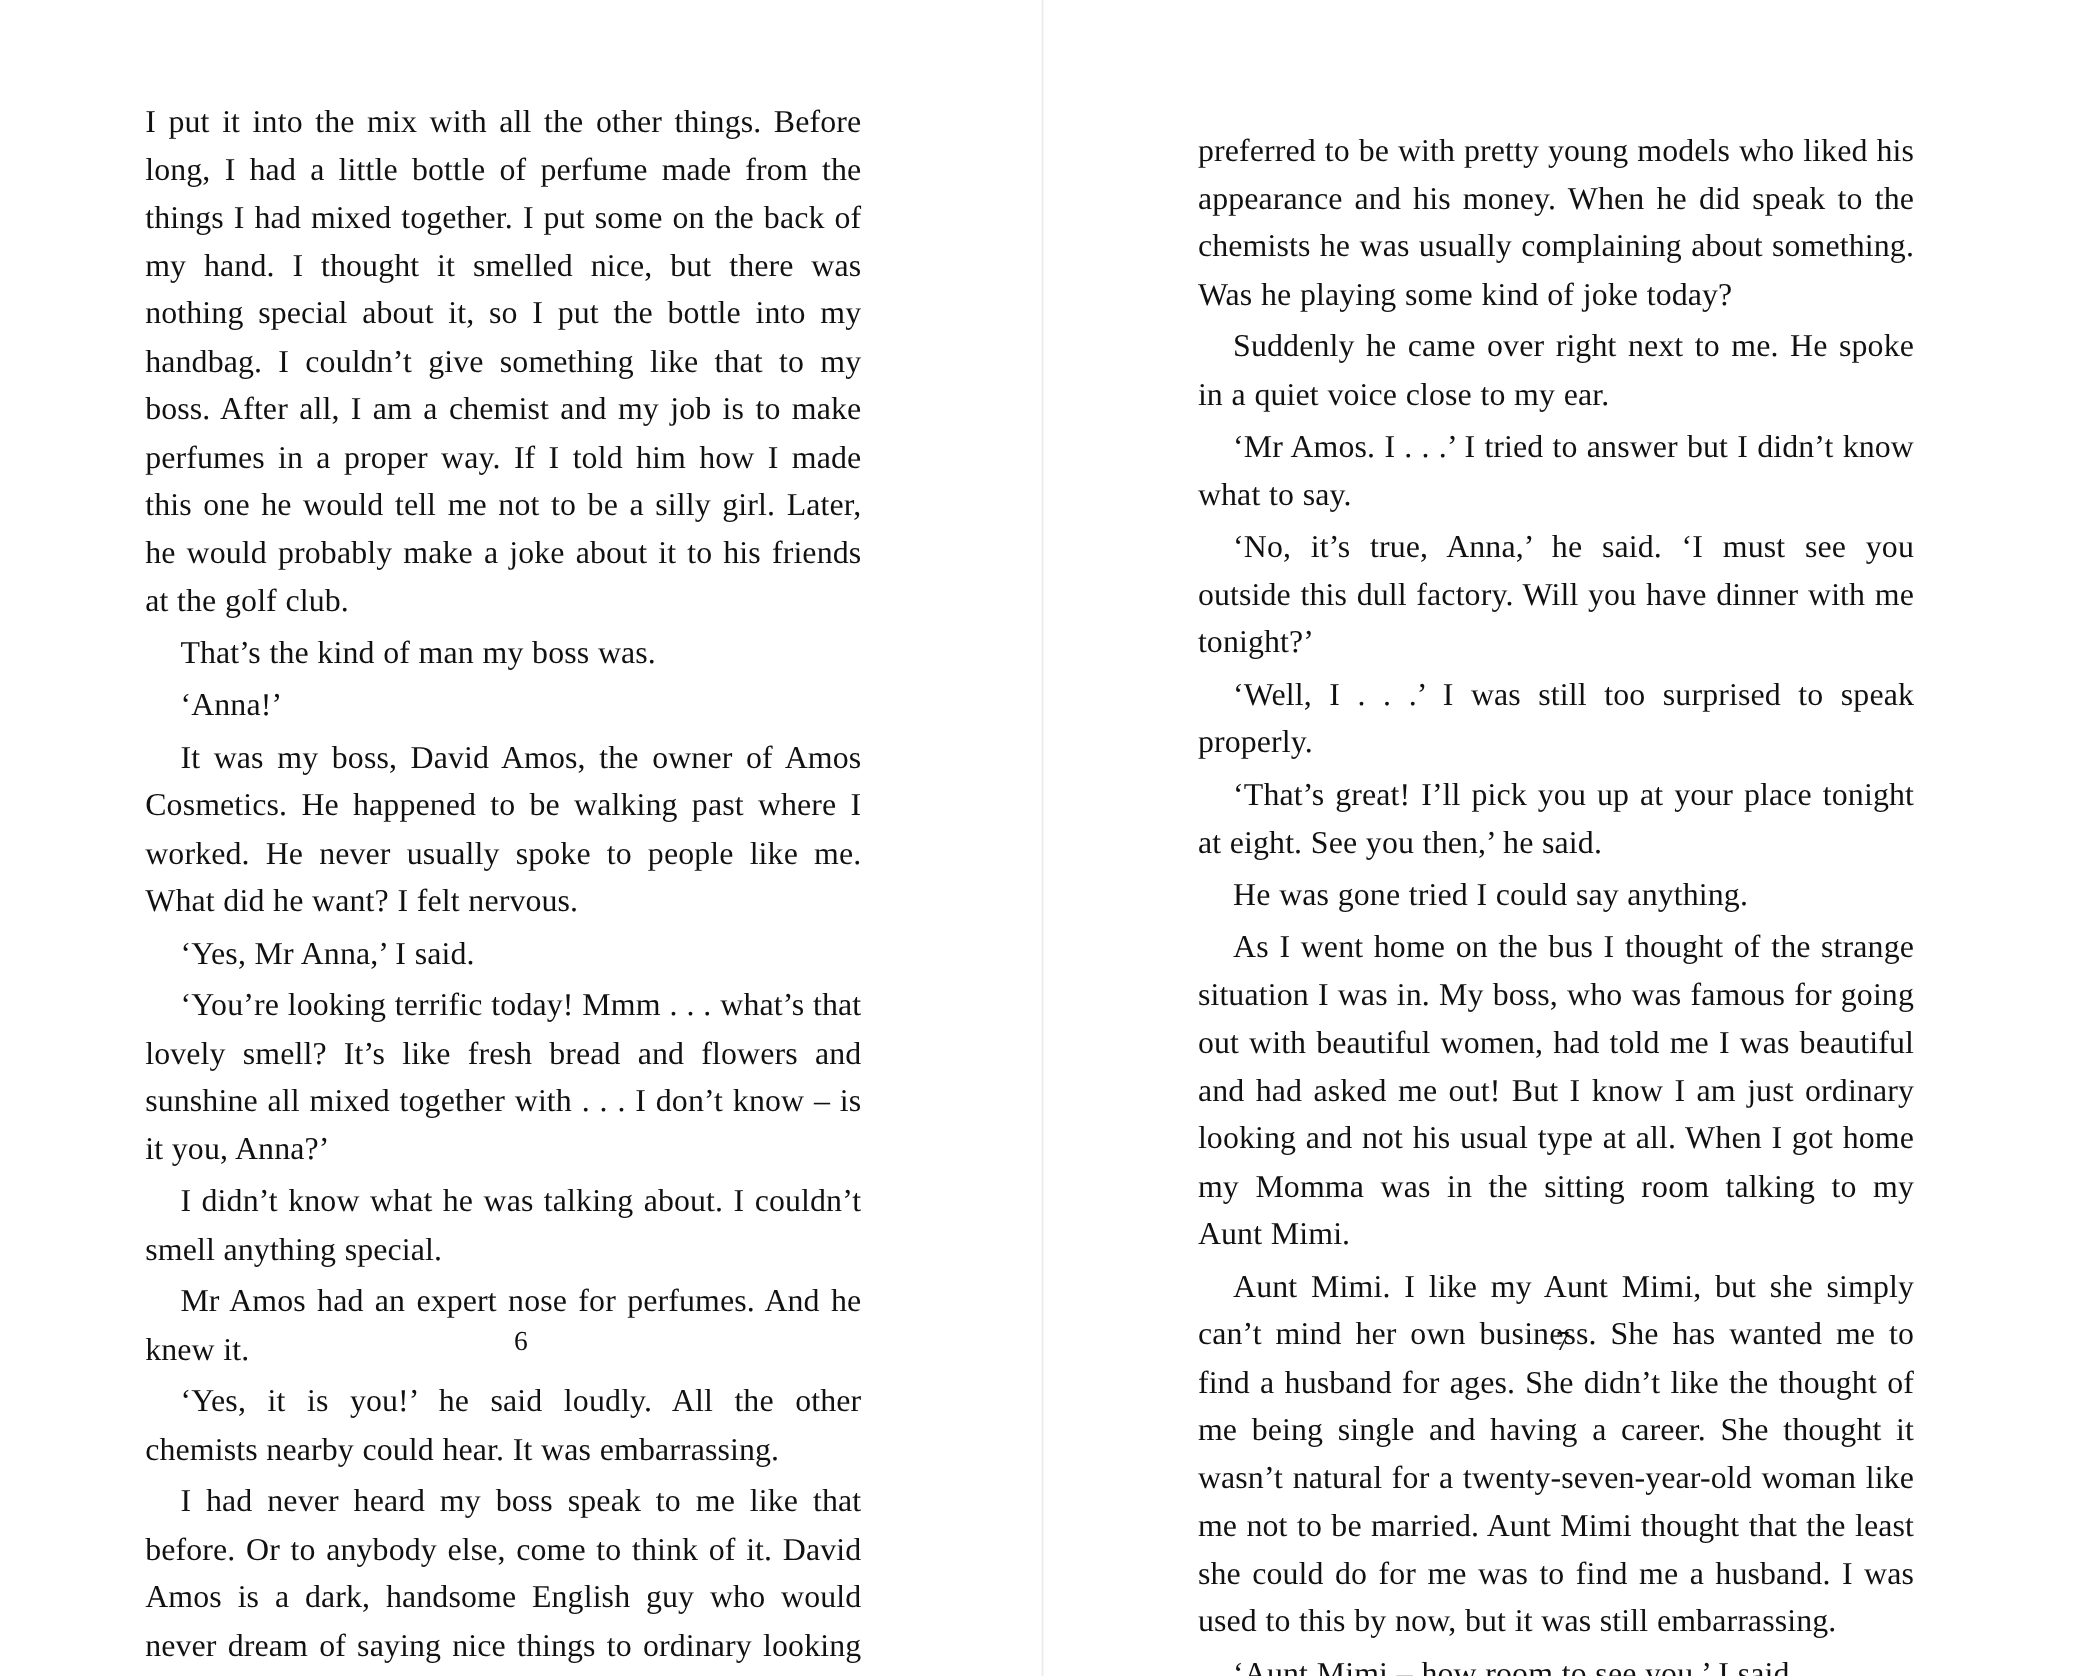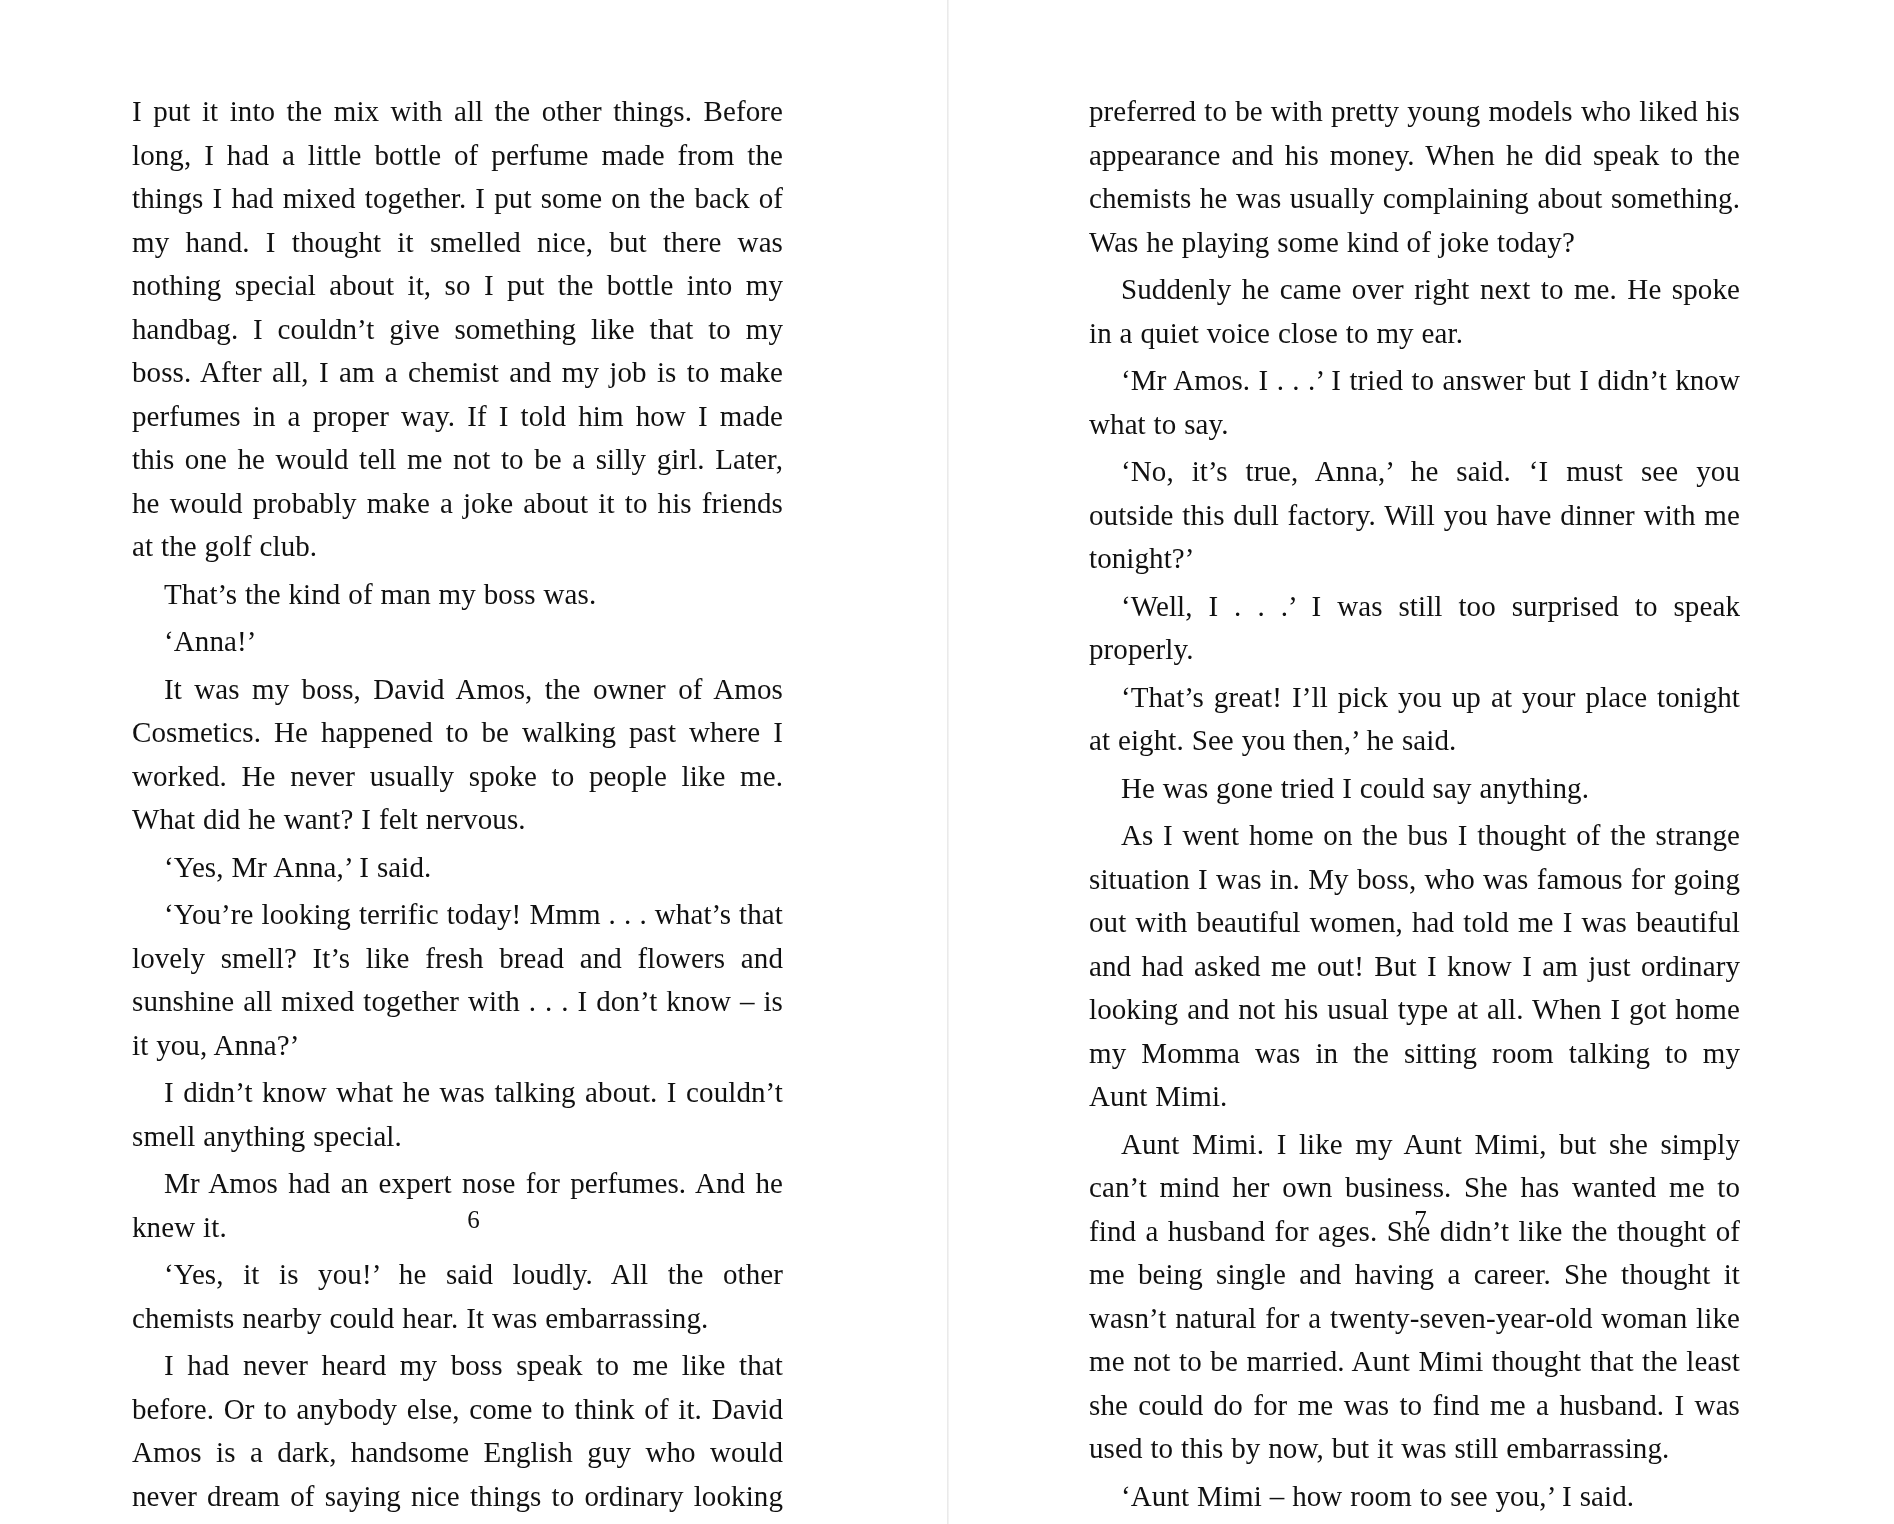--- a/index.html
+++ b/index.html
@@ -24,21 +24,21 @@
   .page {
     position: relative;
     width: 947px;
     height: 1524px;
     box-sizing: border-box;
   }
   .page-left {
     padding: 86px 160px 0 128px;
   }
   .page-right {
-    padding: 86px 150px 0 138px;
+    padding: 112px 150px 0 138px;
   }
   .gutter {
     position: absolute;
     left: 947px;
     top: 0;
     width: 2px;
     height: 1524px;
     background: linear-gradient(to right, rgba(0,0,0,0.10), rgba(0,0,0,0.03));
   }
   .col {

